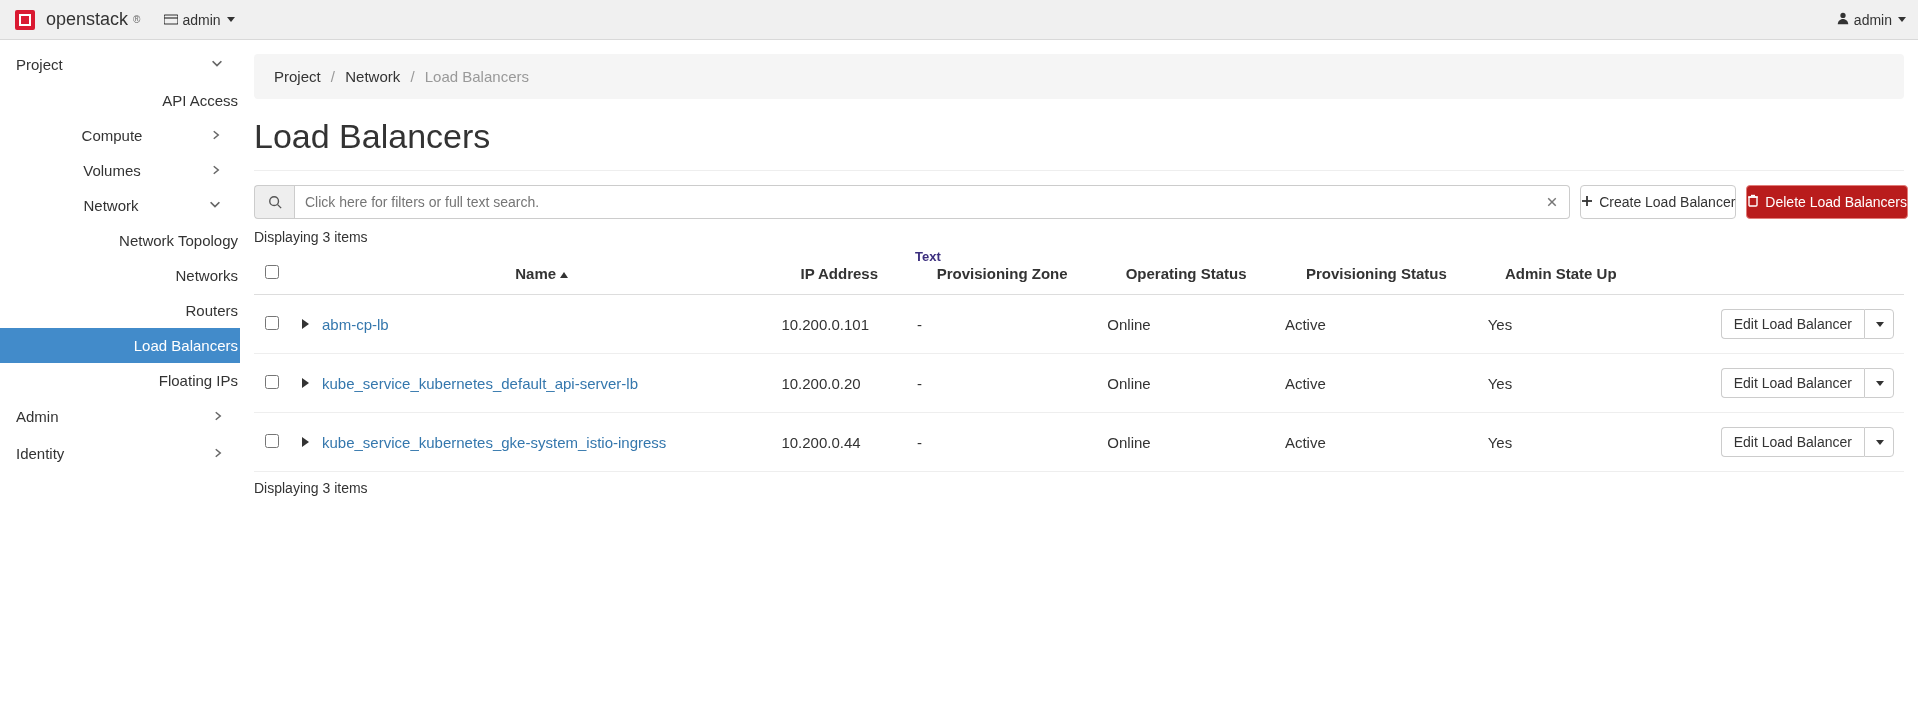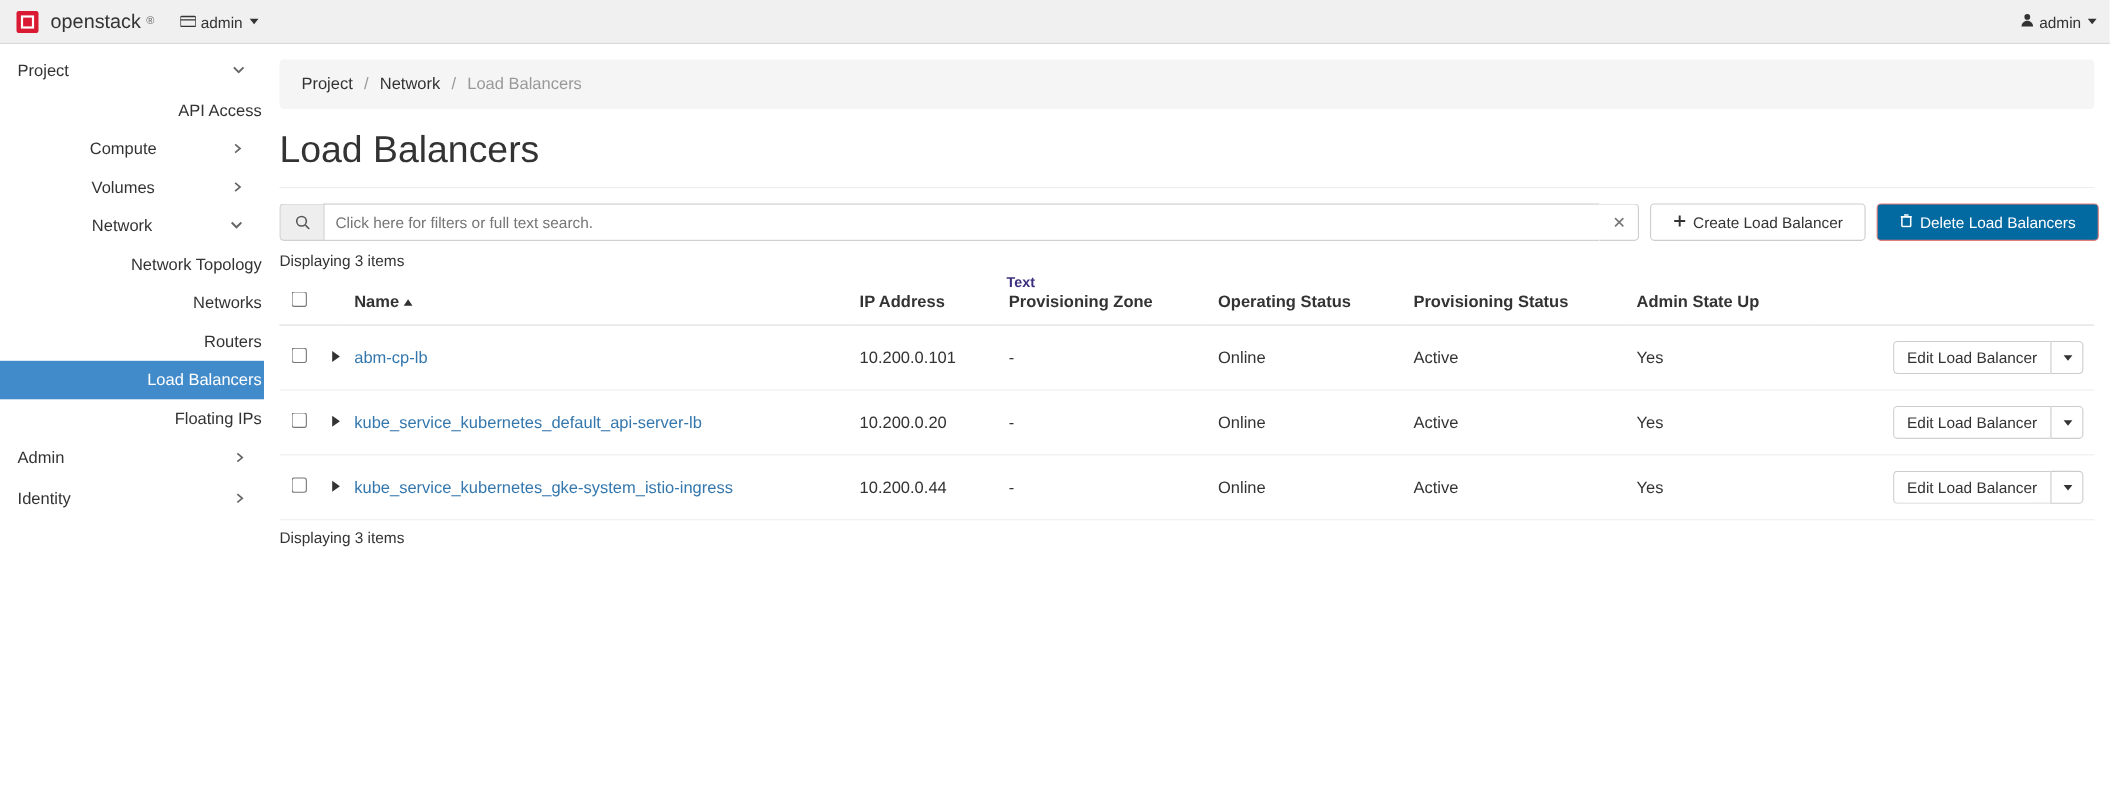--- a/index.html
+++ b/index.html
@@ -35,28 +35,28 @@
   .breadcrumb-bar .crumb { color:#333; }
   .breadcrumb-bar .crumb.muted { color:#999; }
   .page-title { font-size: 34px; font-weight: 400; margin: 18px 14px 14px 14px; color:#333; }
   .divider { border-top:1px solid #eee; margin: 0 14px 14px 14px; }
 
   .toolbar { display:flex; align-items:stretch; gap:10px; margin: 0 10px 10px 14px; }
   .search-group { display:flex; flex:1; }
   .search-addon { width:40px; border:1px solid #ccc; border-right:none; border-radius:4px 0 0 4px; background:#eee; display:flex; align-items:center; justify-content:center; color:#555; }
   .search-input { flex:1; border:1px solid #ccc; border-right:none; border-radius:0; padding: 8px 10px; font-size:14px; color:#555; outline:none; }
   .search-clear { width:36px; border:1px solid #ccc; border-left:none; border-radius:0 4px 4px 0; background:#fff; display:flex; align-items:center; justify-content:center; color:#777; cursor:pointer; }
-  .btn { border:1px solid #ccc; background:#fff; border-radius:4px; padding: 8px 20px; font-size:14px; color:#333; cursor:pointer; display:flex; align-items:center; gap:6px; white-space:nowrap; }
-  .btn.danger { background:#0369a1; border-color:#e27c79; color:#fff; }
+  .btn { border:1px solid #ccc; background:#fff; border-radius:4px; padding: 8px 0; font-size:14px; color:#333; cursor:pointer; display:flex; align-items:center; gap:6px; white-space:nowrap; }
+  .btn.danger { background:#b91c1c; border-color:#e27c79; color:#fff; }
 
   .displaying { margin: 8px 14px; font-size:14px; color:#333; }
 
   
   .tbl { width: calc(100% - 28px); margin: 0 14px; border-collapse: collapse; }
-  .tbl thead th { text-align:left; font-weight:700; font-size:15px; padding: 12px 10px; border-bottom:1px solid #ddd; position:relative; }
+  .tbl thead th { text-align:center; font-weight:700; font-size:15px; padding: 12px 10px; border-bottom:1px solid #ddd; position:relative; }
   .tbl tbody td { padding: 14px 10px; border-bottom:1px solid #eee; font-size:15px; vertical-align:middle; }
   .tbl .chk-col { width:36px; text-align:center; }
   .tbl .expand-col { width:22px; text-align:left; padding-right:0; }
   .expand-caret { display:inline-block; transform: rotate(0deg); }
   .lb-name { color:#3477ad; }
   .sort-caret { display:inline-block; width:0; height:0; border-left:4px solid transparent; border-right:4px solid transparent; border-bottom:6px solid #333; margin-left:4px; vertical-align:middle; }
 
   .row-actions { text-align:right; }
   .btn-split { display:inline-flex;margin-left:13px; }
   .btn-split .btn-main { border:1px solid #ccc; border-right:none; background:#fff; border-radius:4px 0 0 4px; padding:6px 12px; font-size:14px; cursor:pointer; color:#333; }

